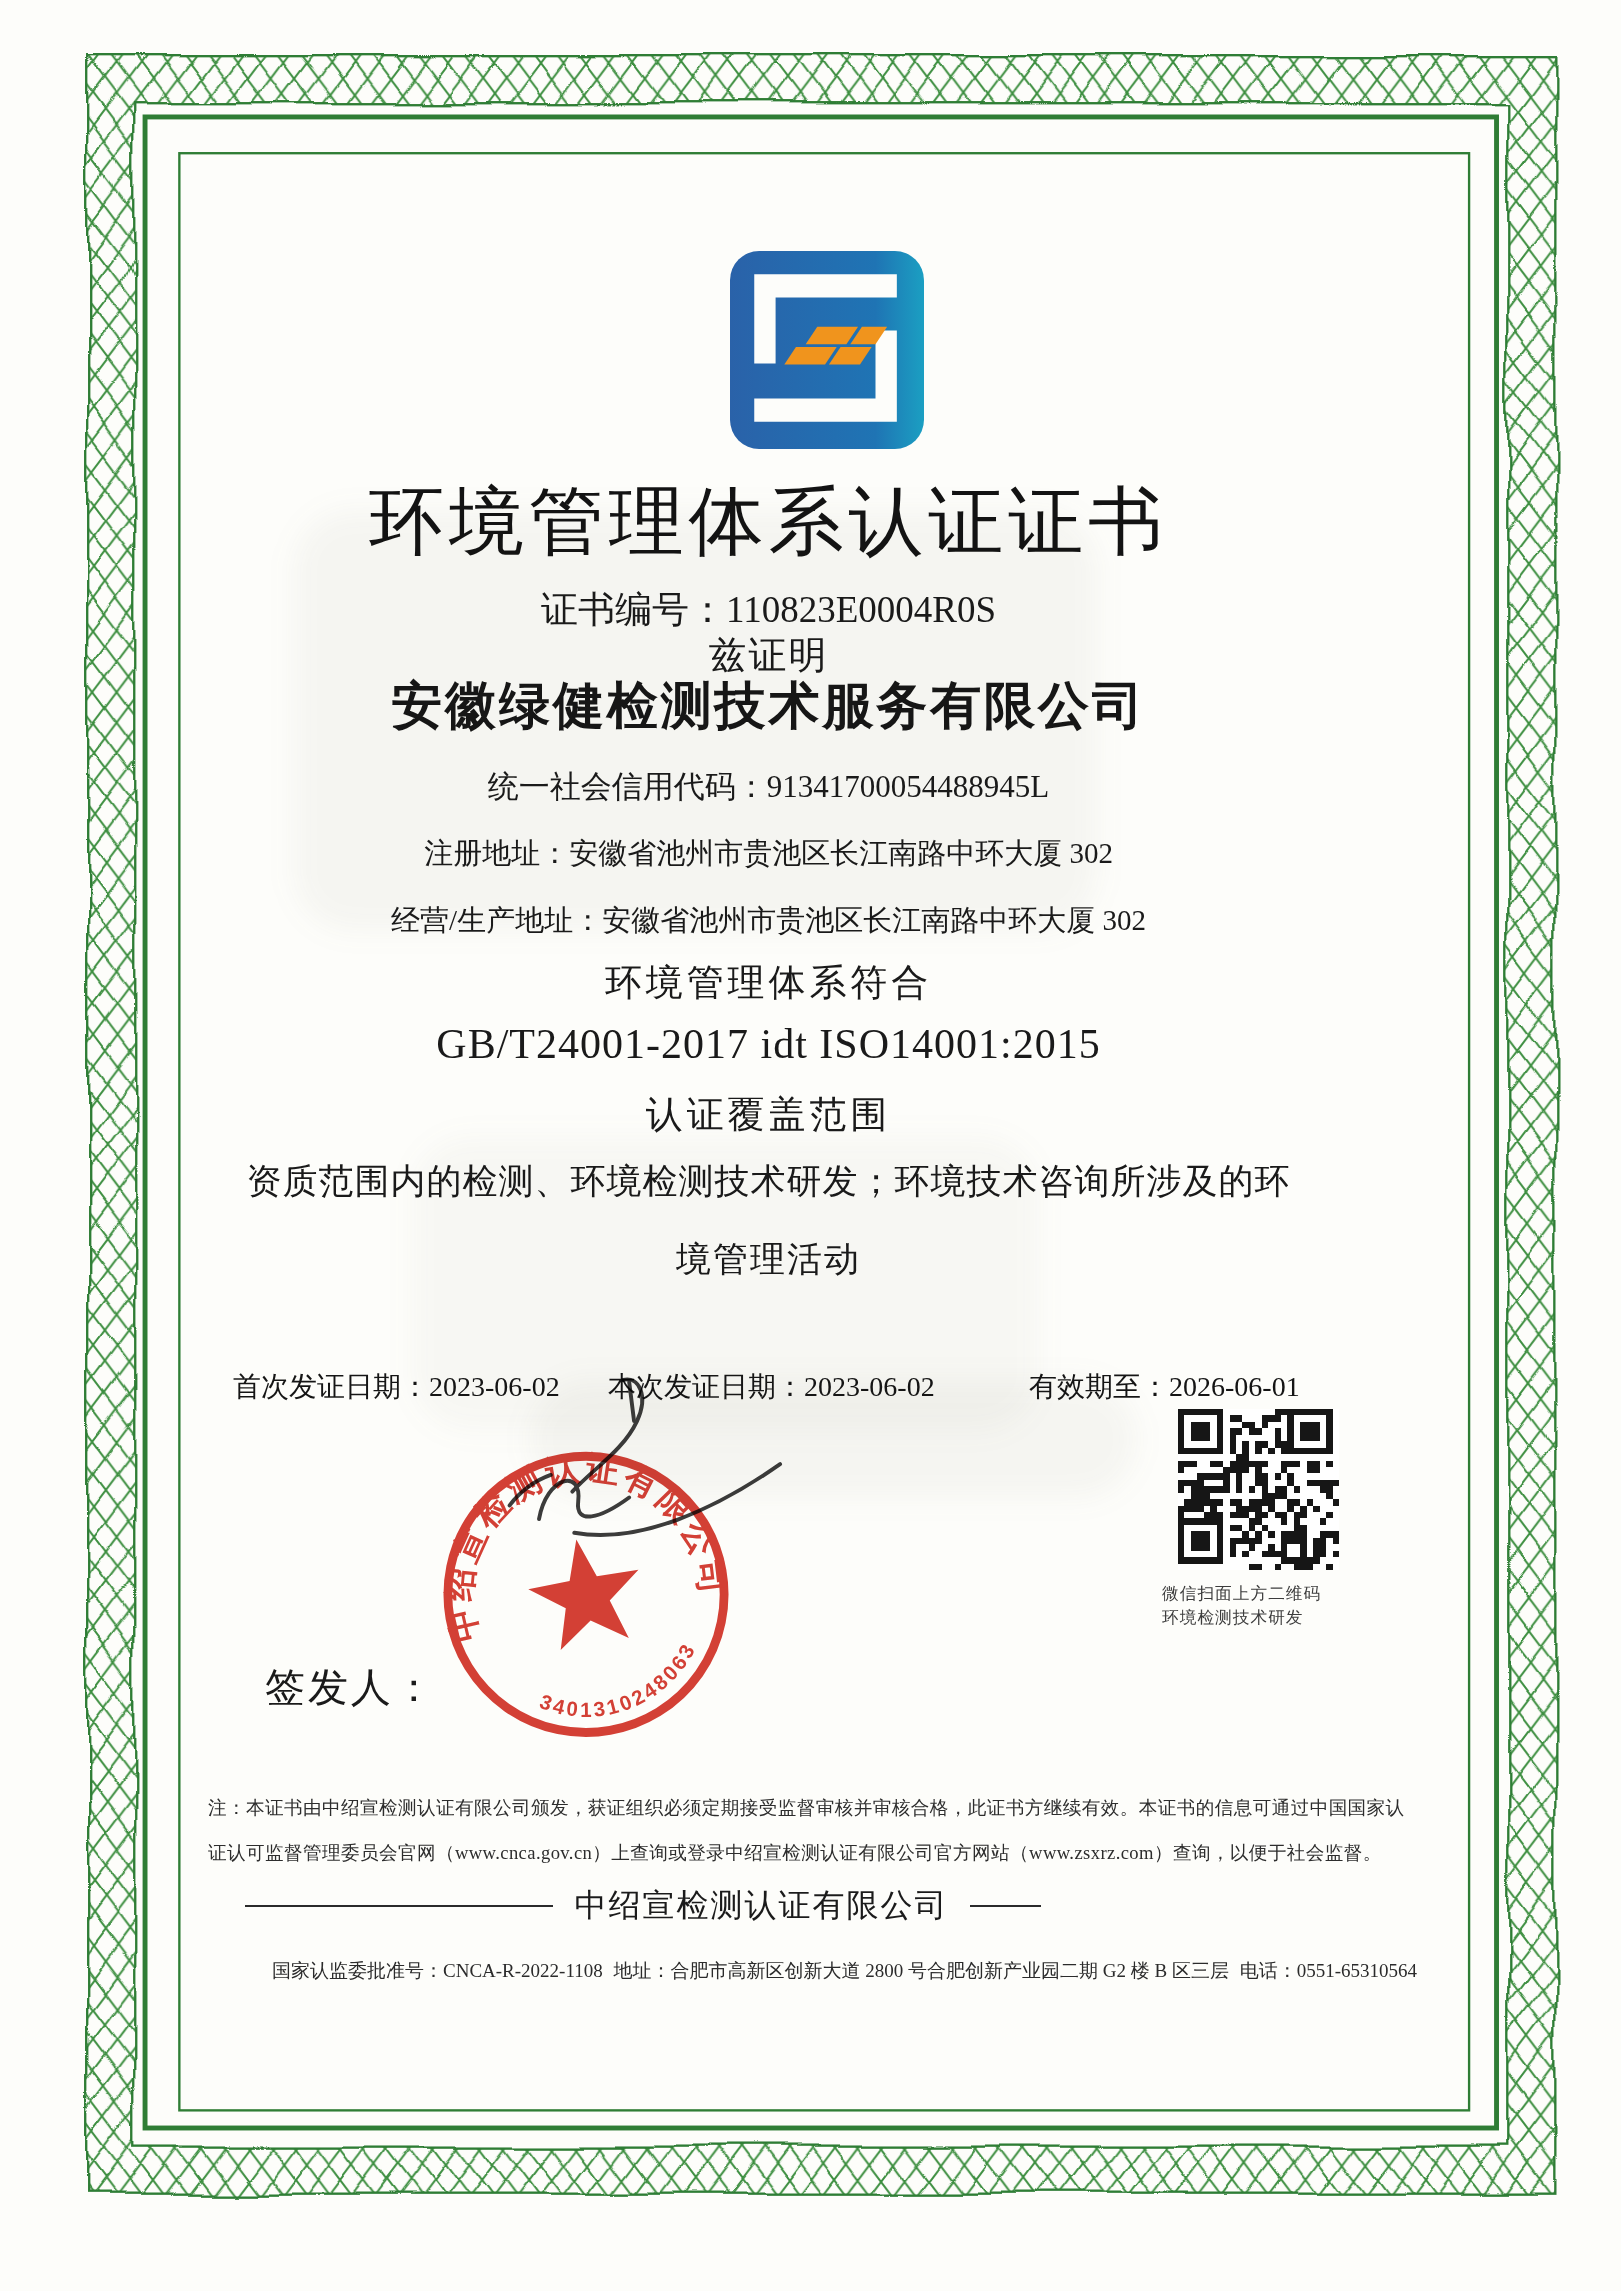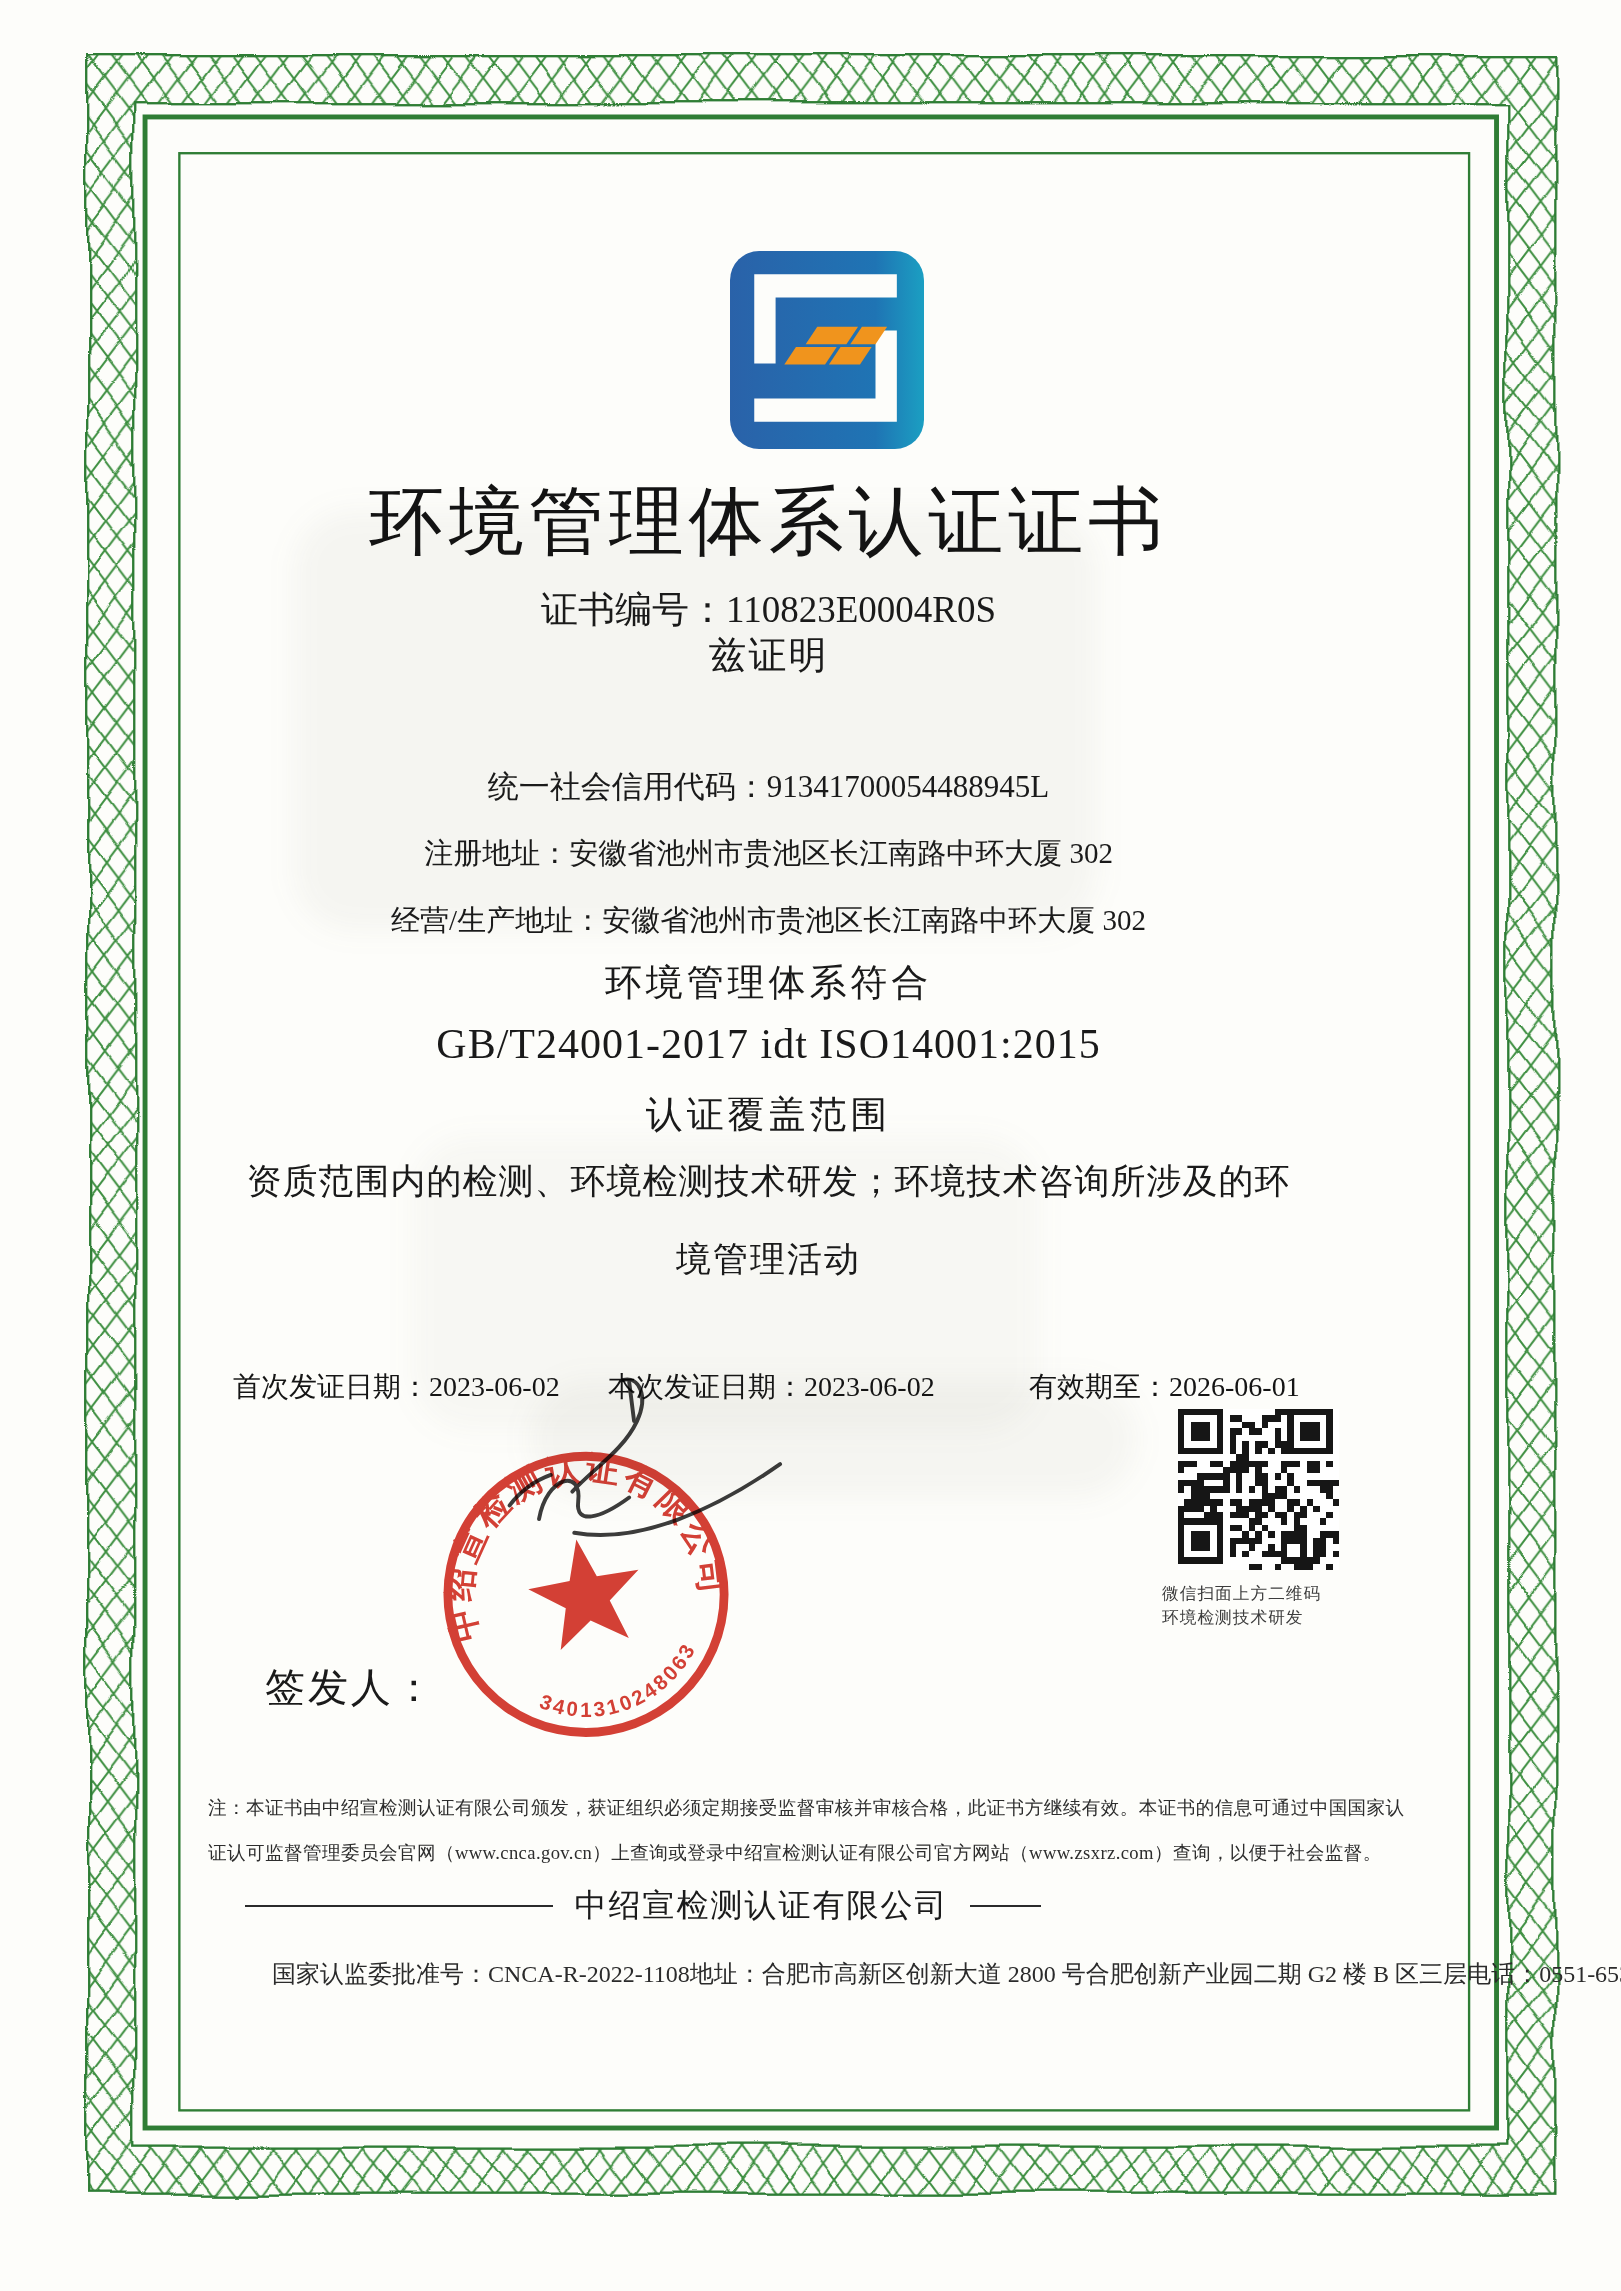--- a/index.html
+++ b/index.html
@@ -29,21 +29,21 @@
               font-family:"Liberation Sans","DejaVu Sans",sans-serif;letter-spacing:1px;}
   .note-line{position:absolute;left:208px;width:1225px;font-size:18.6px;color:#2d2d2d;
              letter-spacing:0.4px;white-space:nowrap;}
   #note1{top:1795px;} #note2{top:1840px;}
   #issuing-row{position:absolute;left:245px;top:1884px;width:796px;display:flex;align-items:center;}
   #issuing-row .rule{height:2.9px;background:#2b2b2b;}
   #issuing-row .rule.left{flex:1;}
   #issuing-row .rule.right{width:71px;}
   #issuing-name{margin:0 21.6px;font-size:32px;letter-spacing:2px;font-weight:500;color:#1b1b1b;white-space:nowrap;}
   #bottom-row{position:absolute;left:272px;top:1958px;width:1145px;display:flex;justify-content:space-between;
-              font-size:24px;color:#2b2b2b;white-space:nowrap;}
+              font-size:19px;color:#2b2b2b;white-space:nowrap;}
   .smudge{position:absolute;background:rgba(95,95,80,0.05);border-radius:59px;filter:blur(13.7px);}
   #stamp-svg,#sig-svg{position:absolute;mix-blend-mode:multiply;}
   #stamp-svg{left:429px;top:1423px;}
   #sig-svg{left:392px;top:1370px;opacity:.9;}
 </style>
 </head>
 <body>
 
 <div id="page">
 
@@ -92,20 +92,21 @@
   </svg>
 
   <div class="crow" id="title">环境管理体系认证证书</div>
 
   <div class="crow" id="certno-row">
     <span>证书编号：</span><span>110823E0004R0S</span>
   </div>
 
   <div class="crow" id="declare-row">兹证明</div>
 
+  <div class="crow" id="company-row">安徽绿健检测技术服务有限公司</div>
 
   <div class="crow" id="credit-row">
     <span>统一社会信用代码：</span><span>91341700054488945L</span>
   </div>
 
   <div class="crow" id="regaddr-row">
     <span>注册地址：</span><span>安徽省池州市贵池区长江南路中环大厦 302</span>
   </div>
 
   <div class="crow" id="opaddr-row">

